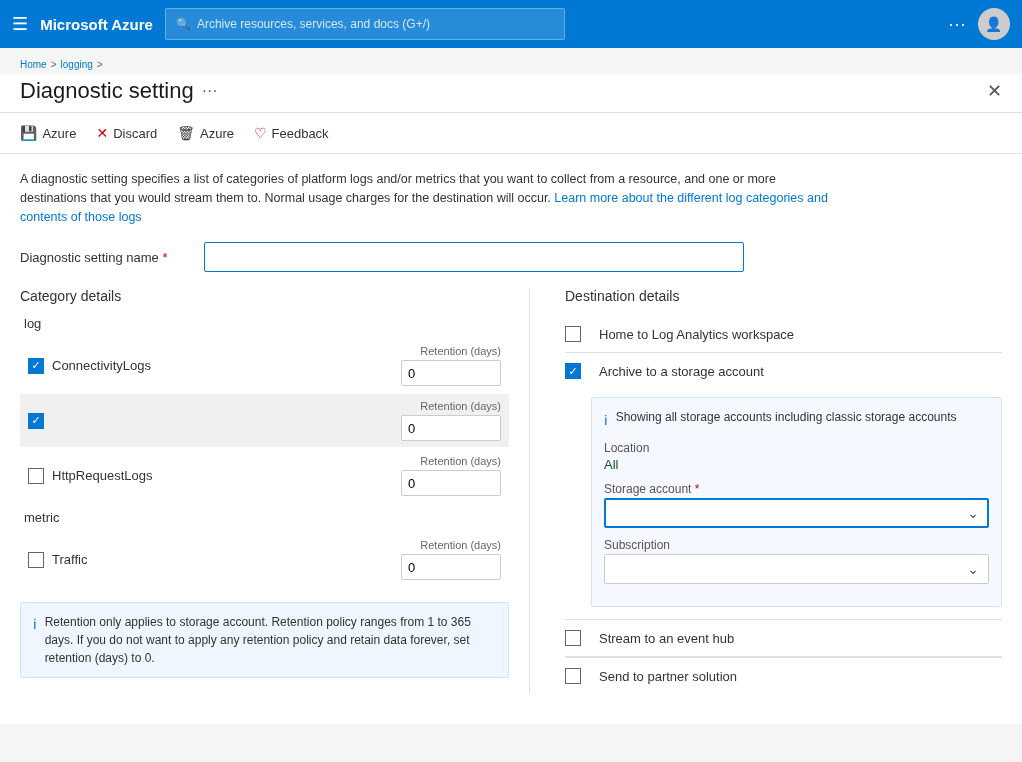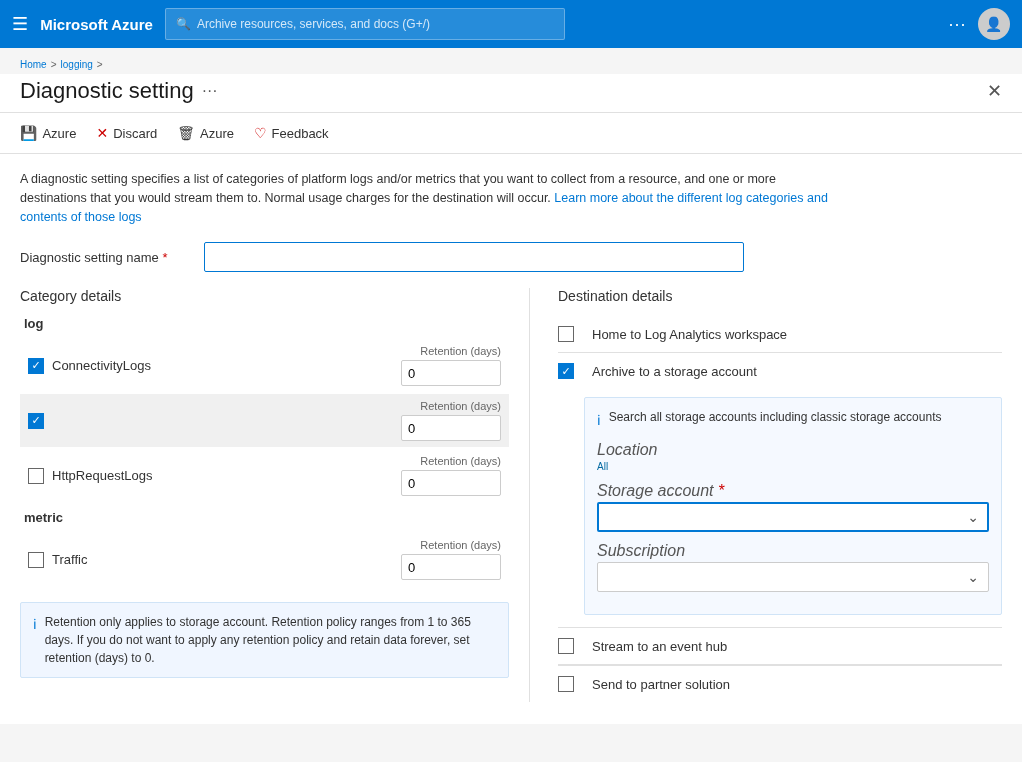--- a/index.html
+++ b/index.html
@@ -111,38 +111,38 @@
       border: 1px solid #0078d4;
       border-radius: 2px;
       padding: 0 8px;
       font-size: 13px;
       outline: none;
     }
 
     
     .two-col {
       display: flex;
-      gap: 8px;
+      gap: 15px;
       margin-top: 8px;
     }
     .left-col {
       flex: 0 0 510px;
       padding-right: 20px;
       border-right: 1px solid #e0e0e0;
     }
     .right-col {
       flex: 1;
       padding-left: 20px;
     }
 
     .section-title { font-size: 14px; color: #333; margin-bottom: 12px; font-weight: 400; }
 
     
     .category-group { margin-bottom: 8px; }
-    .category-group-label { font-size: 13px; color: #333; margin-bottom: 8px; margin-left: 4px; font-weight: bold; }
+    .category-group-label { font-size: 13px; color: #333; margin-bottom: 8px; margin-left: 4px; }
 
     .category-item {
       display: flex;
       align-items: center;
       padding: 6px 8px;
       margin-bottom: 2px;
     }
     .category-item.highlighted { background: #f0f0f0; }
 
     .checkbox-custom {
@@ -220,22 +220,22 @@
     }
     .archive-info {
       display: flex;
       gap: 8px;
       align-items: flex-start;
       margin-bottom: 12px;
       font-size: 12px;
       color: #333;
     }
     .field-group { margin-bottom: 10px; }
-    .field-label { font-size: 16px; color: #555; margin-bottom: 2px; font-style: italic; }
-    .field-value { font-size: 10px; color: #0369a1; }
+    .field-label { font-size: 12px; color: #555; margin-bottom: 2px; }
+    .field-value { font-size: 13px; color: #14532d; }
 
     .select-input {
       width: 100%;
       height: 30px;
       border: 1px solid #ccc;
       border-radius: 2px;
       padding: 0 8px;
       font-size: 13px;
       background: white;
       appearance: none;
@@ -390,21 +390,21 @@
 
       <div class="dest-item" style="border-bottom:none; flex-wrap:wrap; padding-bottom:4px;">
         <div style="display:flex;align-items:center;gap:10px;width:100%;">
           <div class="checkbox-custom checked">✓</div>
           <span class="dest-label">Archive to a storage account</span>
         </div>
 
         <div class="archive-expanded" style="width:100%;margin-top:8px;">
           <div class="archive-info">
             <span style="color:#0078d4;font-size:14px;">ℹ</span>
-            <span>Search all storage accounts including classic storage accounts</span>
+            <span>Showing all storage accounts including classic storage accounts</span>
           </div>
 
           <div class="field-group">
             <div class="field-label">Location</div>
             <div class="field-value">All</div>
           </div>
 
           <div class="field-group">
             <div class="field-label">
               <span>Storage account</span>

